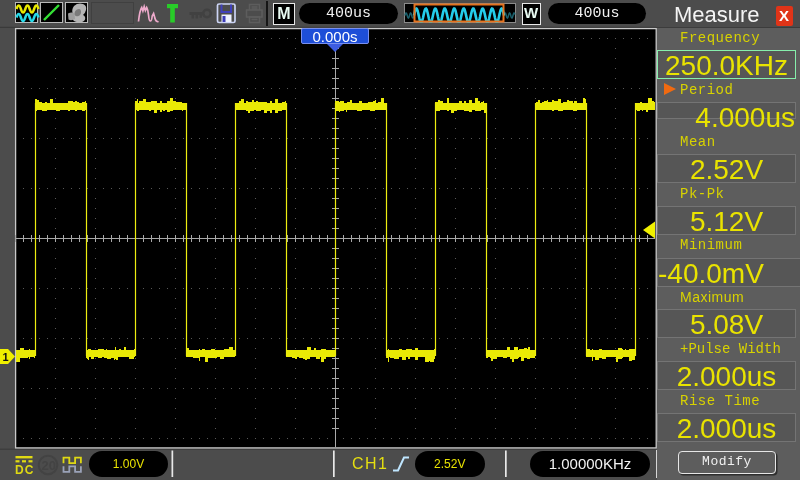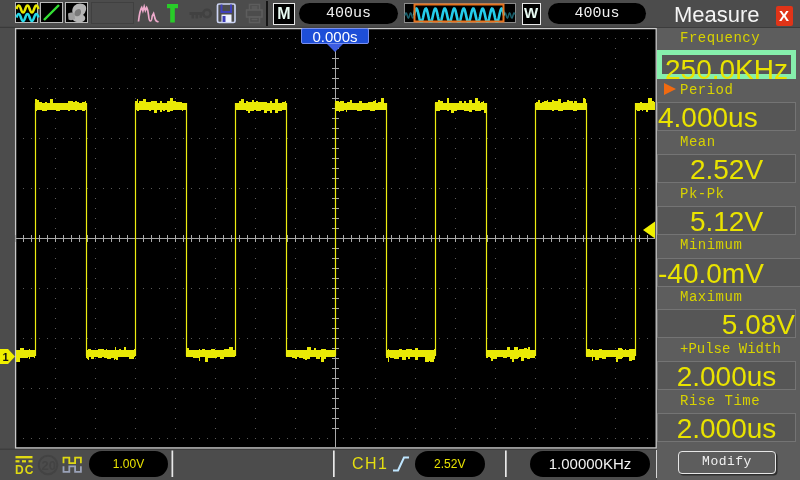--- a/index.html
+++ b/index.html
@@ -117,31 +117,31 @@
   </svg>
 <div class="abs" style="left:521.5px;top:3px;width:19px;height:21.5px;background:#000;border:1.5px solid #e8e8e8;color:#e9fbf3;font-weight:bold;font-size:15px;text-align:center;line-height:18px">W</div>
 <div class="pill" style="left:548px;top:2.8px;width:98px;height:21.5px;line-height:21.5px;border-radius:11px;font-size:15px;font-family:'Liberation Mono',monospace;color:#f2f2f2">400us</div>
 <div class="abs" style="left:301px;top:28px;width:68px;height:16px;background:#1d4ed8;border:1px solid #7a90ee;border-radius:2px;color:#fff;font-size:15px;text-align:center;line-height:15.5px">0.000s</div>
 <div class="abs" style="left:327px;top:44px;width:0;height:0;border-top:8px solid #3d5ce0;border-left:8px solid transparent;border-right:8px solid transparent"></div>
 <div class="abs" style="left:656.5px;top:28px;width:143.5px;height:452px;background:#5d5d5d"></div>
 <div class="abs" style="left:656px;top:0;width:144px;height:28px;background:#4c4c4c;border-bottom:1px solid #3c3c3c"></div>
 <div class="abs" style="left:674px;top:2px;height:26px;line-height:26px;font-size:22px;color:#f4f4f4;letter-spacing:0px">Measure</div>
 <div class="abs" style="left:775.5px;top:5.5px;width:17px;height:20px;background:#e03418;border-radius:2px;color:#fff;font-weight:bold;font-size:15px;text-align:center;line-height:20px">X</div>
 <div style="position:absolute;left:680px;top:31.2px;height:15px;line-height:15px;font-family:'Liberation Mono',monospace;font-size:14px;letter-spacing:0.5px;color:#d8d200;white-space:nowrap">Frequency</div>
-<div style="position:absolute;left:657px;top:50.3px;width:139px;height:29px;border:5px solid #86efac;background:#565656;text-align:center;line-height:29px;font-size:28px;color:#e9e300;white-space:nowrap">250.0KHz</div>
+<div style="position:absolute;left:657px;top:50.3px;width:139px;height:29px;border:1px solid #86efac;background:#565656;text-align:center;line-height:29px;font-size:28px;color:#e9e300;white-space:nowrap">250.0KHz</div>
 <div style="position:absolute;left:680px;top:83.0px;height:15px;line-height:15px;font-family:'Liberation Mono',monospace;font-size:14px;letter-spacing:0.5px;color:#d8d200;white-space:nowrap"><span style="position:absolute;left:-16px;top:0px;width:0;height:0;border-left:12px solid #f06a10;border-top:6.5px solid transparent;border-bottom:6.5px solid transparent"></span>Period</div>
-<div style="position:absolute;left:657px;top:102.1px;width:139px;height:29px;border:1px solid #747474;background:#565656;text-align:left;line-height:29px;font-size:28px;color:#e9e300;white-space:nowrap">4.000us</div>
+<div style="position:absolute;left:657px;top:102.1px;width:139px;height:17px;border:1px solid #747474;background:#565656;text-align:right;line-height:29px;font-size:28px;color:#e9e300;white-space:nowrap">4.000us</div>
 <div style="position:absolute;left:680px;top:134.8px;height:15px;line-height:15px;font-family:Liberation Mono, monospace;font-size:14px;letter-spacing:0.5px;color:#d8d200;white-space:nowrap">Mean</div>
 <div style="position:absolute;left:657px;top:153.9px;width:139px;height:29px;border:1px solid #747474;background:#565656;text-align:center;line-height:29px;font-size:28px;color:#e9e300;white-space:nowrap">2.52V</div>
 <div style="position:absolute;left:680px;top:186.6px;height:15px;line-height:15px;font-family:'Liberation Mono',monospace;font-size:14px;letter-spacing:0.5px;color:#d8d200;white-space:nowrap">Pk-Pk</div>
 <div style="position:absolute;left:657px;top:205.7px;width:139px;height:29px;border:1px solid #747474;background:#565656;text-align:center;line-height:29px;font-size:28px;color:#e9e300;white-space:nowrap">5.12V</div>
 <div style="position:absolute;left:680px;top:238.4px;height:15px;line-height:15px;font-family:'Liberation Mono',monospace;font-size:14px;letter-spacing:0.5px;color:#d8d200;white-space:nowrap">Minimum</div>
 <div style="position:absolute;left:657px;top:257.5px;width:149px;height:29px;border:1px solid #747474;background:#565656;text-align:left;line-height:29px;font-size:28px;color:#e9e300;white-space:nowrap">-40.0mV</div>
-<div style="position:absolute;left:680px;top:290.2px;height:15px;line-height:15px;font-family:Liberation Mono, monospace;font-size:14px;letter-spacing:0.5px;color:#d8d200;white-space:nowrap">Maximum</div>
-<div style="position:absolute;left:657px;top:309.3px;width:139px;height:29px;border:1px solid #747474;background:#565656;text-align:right;line-height:29px;font-size:28px;color:#e9e300;white-space:nowrap">5.08V</div>
+<div style="position:absolute;left:680px;top:290.2px;height:15px;line-height:15px;font-family:Liberation Sans, sans-serif;font-size:14px;letter-spacing:0.5px;color:#d8d200;white-space:nowrap">Maximum</div>
+<div style="position:absolute;left:657px;top:309.3px;width:139px;height:29px;border:1px solid #747474;background:#565656;text-align:center;line-height:29px;font-size:28px;color:#e9e300;white-space:nowrap">5.08V</div>
 <div style="position:absolute;left:680px;top:342.0px;height:15px;line-height:15px;font-family:'Liberation Mono',monospace;font-size:14px;letter-spacing:0px;color:#d8d200;white-space:nowrap">+Pulse Width</div>
 <div style="position:absolute;left:657px;top:361.1px;width:139px;height:29px;border:1px solid #747474;background:#565656;text-align:center;line-height:29px;font-size:28px;color:#e9e300;white-space:nowrap">2.000us</div>
 <div style="position:absolute;left:680px;top:393.8px;height:15px;line-height:15px;font-family:'Liberation Mono',monospace;font-size:14px;letter-spacing:0.5px;color:#d8d200;white-space:nowrap">Rise Time</div>
 <div style="position:absolute;left:657px;top:412.9px;width:139px;height:29px;border:1px solid #747474;background:#565656;text-align:center;line-height:29px;font-size:28px;color:#e9e300;white-space:nowrap">2.000us</div>
 <div class="abs" style="left:678px;top:451px;width:98px;height:22.5px;border:1.3px solid #e6e6e6;border-radius:4px;box-shadow:1.5px 1.5px 0 #2e2e2e;color:#f0f0f0;font-family:'Liberation Mono',monospace;font-size:13px;letter-spacing:0.5px;text-align:center;line-height:20px">Modify</div>
 <div class="pill" style="left:89px;top:450.5px;width:79px;color:#e9e300">1.00V</div>
 <div class="abs" style="left:352px;top:455px;color:#e5df10;font-size:16px;letter-spacing:1.5px">CH1</div>
 <div class="pill" style="left:414.5px;top:450.5px;width:70.5px;color:#e9e300">2.52V</div>
 <div class="pill" style="left:530px;top:450.5px;width:120px;font-size:15px;color:#f2f2f2">1.00000KHz</div>
 </body></html>

